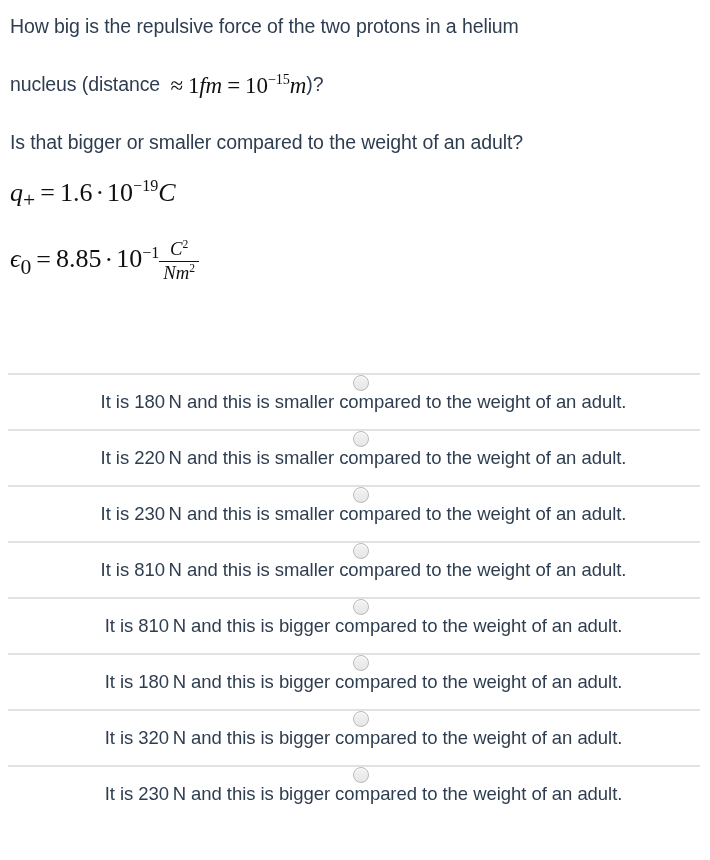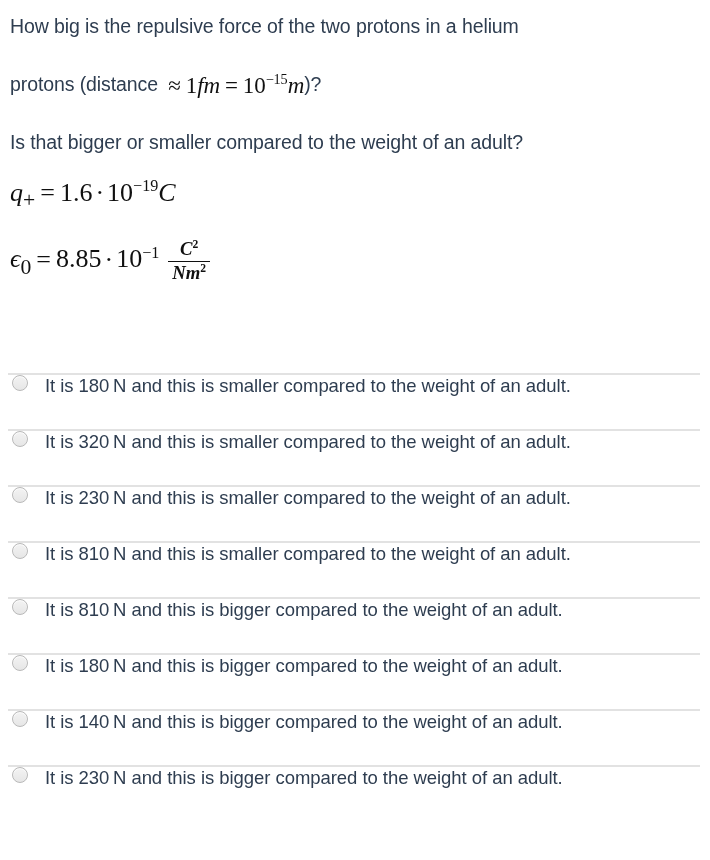--- a/index.html
+++ b/index.html
@@ -80,22 +80,20 @@
   .eq-q { padding-top: 18px; }
   .eq-e { padding-top: 26px; }
 
   
   .frac {
     display: inline-block;
     vertical-align: -0.62em;
     text-align: center;
     font-size: 0.72em;
     line-height: 1.12;
-    margin-left: 9px;
-    font-weight: bold;
   }
   .frac .frac-num {
     display: block;
     padding: 0 4px 1px 4px;
     border-bottom: 1.3px solid #101010;
   }
   .frac .frac-den {
     display: block;
     padding: 1px 4px 0 4px;
   }
@@ -113,20 +111,22 @@
     border-top: 2px solid #e2e2e2;
     box-sizing: border-box;
   }
   .option-inner {
     position: absolute;
     left: 0;
     top: 0;
     height: 56px;
     width: 710px;
     display: flex;
+    align-items: center;
+    flex-direction: column;
   }
   .radio {
     flex: 0 0 auto;
     width: 16px;
     height: 16px;
     border-radius: 50%;
     border: 1px solid #b9b9b9;
     background: linear-gradient(#f3f3f3, #e6e6e6);
     box-shadow: inset 0 1px 1px rgba(255,255,255,0.85);
     margin-left: 12px;
@@ -158,21 +158,21 @@
 
 <div class="page">
 
   <div class="prompt">
 
     <div class="prompt-line prompt-p1">
       <span>How big is the repulsive force of the two protons in a helium</span>
     </div>
 
     <div class="prompt-line prompt-p2">
-      <span>protons (distance </span><span class="math math-inline"><span class="op">≈</span><span class="up">1</span><span class="it">fm</span><span class="op">=</span><span class="up">10</span><sup>−15</sup><span class="it">m</span></span><span>)?</span>
+      <span>nucleus (distance </span><span class="math math-inline"><span class="op">≈</span><span class="up">1</span><span class="it">fm</span><span class="op">=</span><span class="up">10</span><sup>−15</sup><span class="it">m</span></span><span>)?</span>
     </div>
 
     <div class="prompt-line prompt-p2">
       <span>Is that bigger or smaller compared to the weight of an adult?</span>
     </div>
   </div>
 
   <div class="math-block eq-q">
     <span class="math math-display"><span class="it">q</span><sub>+</sub><span class="op">=</span><span class="up">1.6</span><span class="dot">·</span><span class="up">10</span><sup>−19</sup><span class="it">C</span></span>
   </div>
@@ -186,21 +186,21 @@
     <div class="option-row">
       <div class="option-inner">
         <span class="radio"></span>
         <span class="option-label">It is 180 N and this is smaller compared to the weight of an adult.</span>
       </div>
     </div>
 
     <div class="option-row">
       <div class="option-inner">
         <span class="radio"></span>
-        <span class="option-label">It is 320 N and this is smaller compared to the weight of an adult.</span>
+        <span class="option-label">It is 220 N and this is smaller compared to the weight of an adult.</span>
       </div>
     </div>
 
     <div class="option-row">
       <div class="option-inner">
         <span class="radio"></span>
         <span class="option-label">It is 230 N and this is smaller compared to the weight of an adult.</span>
       </div>
     </div>
 
@@ -221,21 +221,21 @@
     <div class="option-row">
       <div class="option-inner">
         <span class="radio"></span>
         <span class="option-label">It is 180 N and this is bigger compared to the weight of an adult.</span>
       </div>
     </div>
 
     <div class="option-row">
       <div class="option-inner">
         <span class="radio"></span>
-        <span class="option-label">It is 140 N and this is bigger compared to the weight of an adult.</span>
+        <span class="option-label">It is 320 N and this is bigger compared to the weight of an adult.</span>
       </div>
     </div>
 
     <div class="option-row">
       <div class="option-inner">
         <span class="radio"></span>
         <span class="option-label">It is 230 N and this is bigger compared to the weight of an adult.</span>
       </div>
     </div>
 

